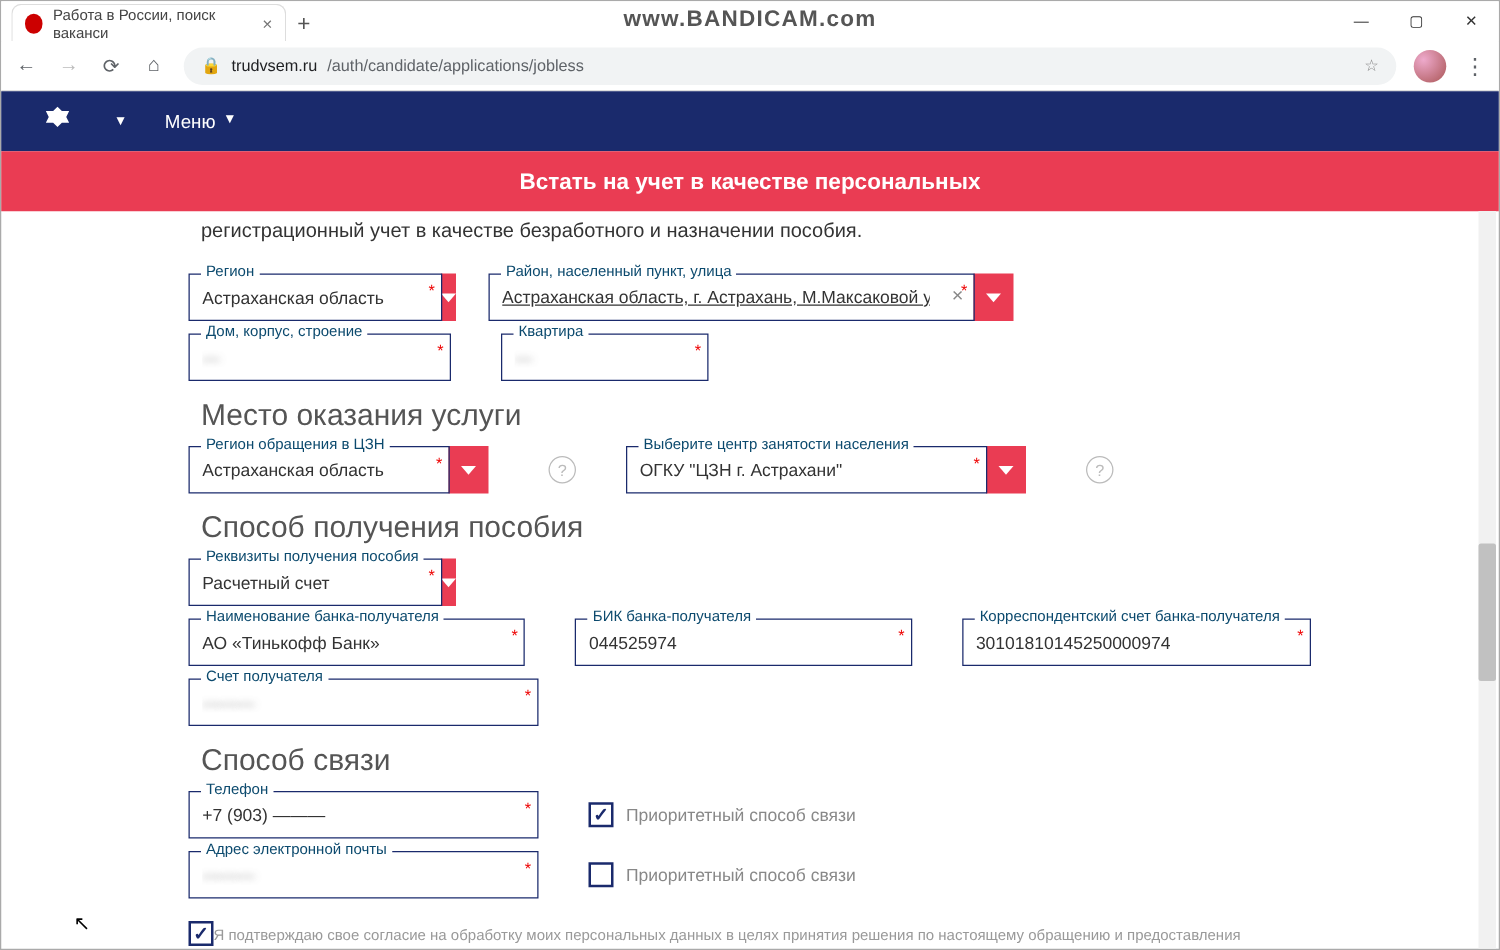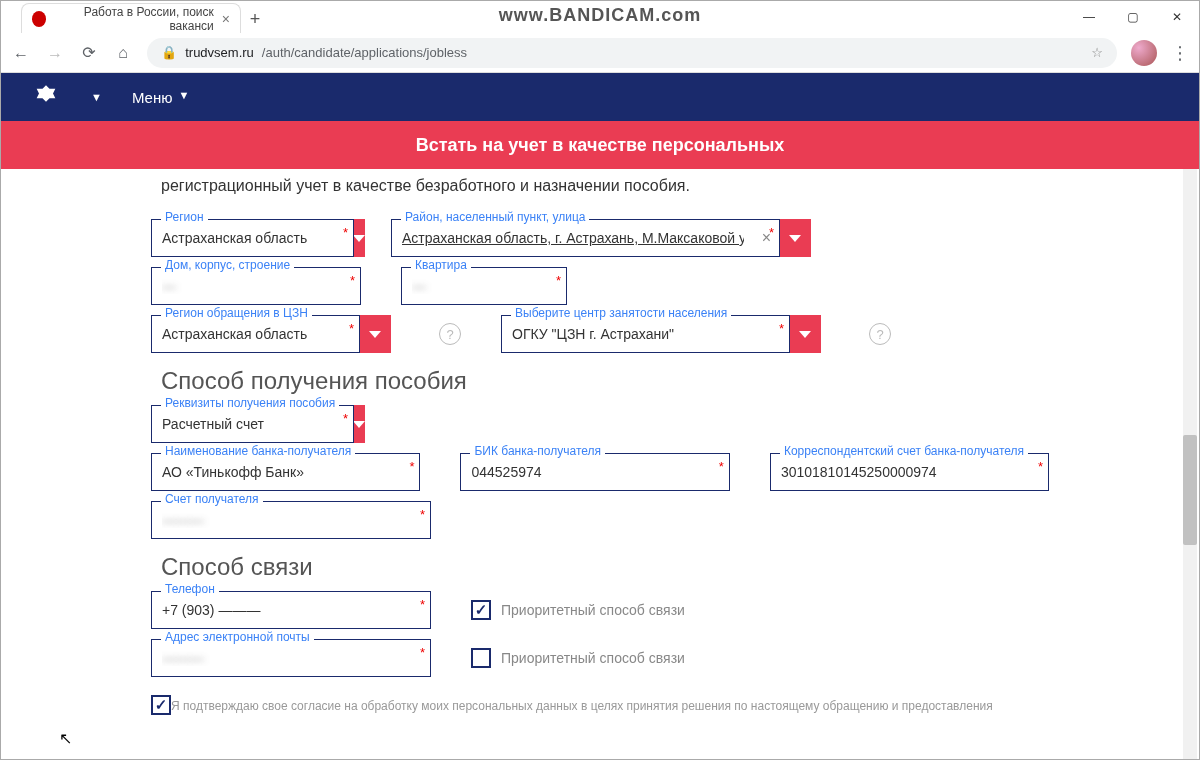--- a/index.html
+++ b/index.html
@@ -1,20 +1,20 @@
 <!DOCTYPE html>
 <html><head>
 <meta charset="utf-8">
 <style>
 * { margin:0; padding:0; box-sizing:border-box; font-family:Arial,Helvetica,sans-serif; }
 body { background:#fff; width:1200px; height:760px; overflow:hidden; }
 .win-frame { width:1200px; height:760px; background:#fff; border:1px solid #aaa; display:flex; flex-direction:column; }
 .titlebar { height:32px; background:#fff; display:flex; align-items:stretch; position:relative; }
 .watermark { position:absolute; left:50%; transform:translateX(-50%); top:4px; font-weight:bold; color:#555; font-size:18px; text-shadow:1px 1px 2px #fff,-1px -1px 2px #fff; letter-spacing:1px; pointer-events:none; }
-.tab-strip { display:flex; align-items:flex-end; padding-left:20px; flex:1;text-align:right; }
+.tab-strip { display:flex; align-items:flex-end; padding-left:8px; flex:1; }
 .tab { height:30px; background:#fff; border-radius:8px 8px 0 0; display:flex; align-items:center; padding:0 10px; gap:8px; font-size:12px; color:#444; max-width:220px; border-top:1px solid #ddd; border-left:1px solid #ddd; border-right:1px solid #ddd; }
 .favicon { width:16px; height:16px; border-radius:50%; background:#c00; display:inline-block; }
 .tab .close { color:#777; font-size:14px; }
 .newtab { width:28px; height:28px; display:flex; align-items:center; justify-content:center; font-size:18px; color:#555; }
 .win-controls { display:flex; }
 .win-btn { width:44px; height:32px; display:flex; align-items:center; justify-content:center; color:#333; font-size:12px; }
 .addr-bar { height:40px; background:#fff; display:flex; align-items:center; padding:0 10px; gap:14px; border-bottom:1px solid #ddd; }
 .nav-ico { color:#5f6368; font-size:16px; width:20px; text-align:center; }
 .url-box { flex:1; height:30px; background:#f1f3f4; border-radius:15px; display:flex; align-items:center; padding:0 14px; gap:8px; font-size:13px; color:#555; }
 .url-dom { color:#202124; }
@@ -27,21 +27,21 @@
 .menu-link { color:#fff; font-size:15px; display:flex; align-items:flex-start; gap:6px; }
 .chev { font-size:11px; }
 .banner { height:48px; background:#ea3c53; display:flex; align-items:center; justify-content:center; gap:40px; color:#fff; }
 .banner-title { font-weight:bold; font-size:18px; }
 .banner-btn { background:#fff; color:#1a2a6c; border:2px solid #1a2a6c; padding:7px 20px; font-size:14px; border-radius:3px; }
 .content { flex:1; overflow:auto; padding:0 150px 20px 150px; position:relative; }
 .intro-text { font-size:16px; color:#333; padding:8px 0 14px 10px; }
 .section-h { font-size:24px; color:#555; margin:14px 0 6px 10px; font-weight:400; }
 .row { display:flex; gap:40px; align-items:flex-start; margin:10px 0; }
 .field { position:relative; }
-.field-label { position:absolute; top:-9px; left:10px; background:#fff; padding:0 4px; font-size:12px; color:#3b82f6; white-space:nowrap; z-index:2; }
+.field-label { position:absolute; top:-9px; left:10px; background:#fff; padding:0 4px; font-size:12px; color:#0c4a6e; white-space:nowrap; z-index:2; }
 .field-box { height:38px; border:1px solid #1a2a6c; display:flex; align-items:center; position:relative; }
 .field-input { flex:1; border:none; outline:none; padding:0 10px; font-size:14px; color:#333; background:transparent; height:100%; }
 .req { color:#e00; position:absolute; right:5px; top:5px; font-size:13px; }
 .dd-btn { width:32px; height:38px; background:#ea3c53; display:flex; align-items:center; justify-content:center; margin-left:-1px; }
 .dd-btn::after { content:""; border-left:6px solid transparent; border-right:6px solid transparent; border-top:7px solid #fff; }
 .clear-x { color:#888; font-size:16px; padding:0 8px; }
 .help-circ { width:22px; height:22px; border:1px solid #bbb; border-radius:50%; display:flex; align-items:center; justify-content:center; color:#bbb; font-size:13px; margin-left:8px; }
 .link { color:#1a2a6c; text-decoration:underline; font-size:15px; }
 .chk-row { display:flex; align-items:center; gap:10px; }
 .chk { width:20px; height:20px; border:2px solid #1a2a6c; display:flex; align-items:center; justify-content:center; }
@@ -149,20 +149,21 @@
       </div>
       <div class="field" style="width:166px">
         <span class="field-label">Квартира</span>
         <div class="field-box">
             <span class="req">*</span>
           <input class="field-input blur" value="—" style="">
         </div>
       </div>
     </div>
 
+    <div class="section-h">Место оказания услуги</div>
     <div class="row" style="align-items:center">
       <div class="field" style="width:240px">
         <span class="field-label">Регион обращения в ЦЗН</span>
         <div style="display:flex">
           <div class="field-box" style="flex:1">
               <span class="req">*</span>
             <input class="field-input" value="Астраханская область" style="">
           </div>
           <div class="dd-btn"></div>
         </div>

